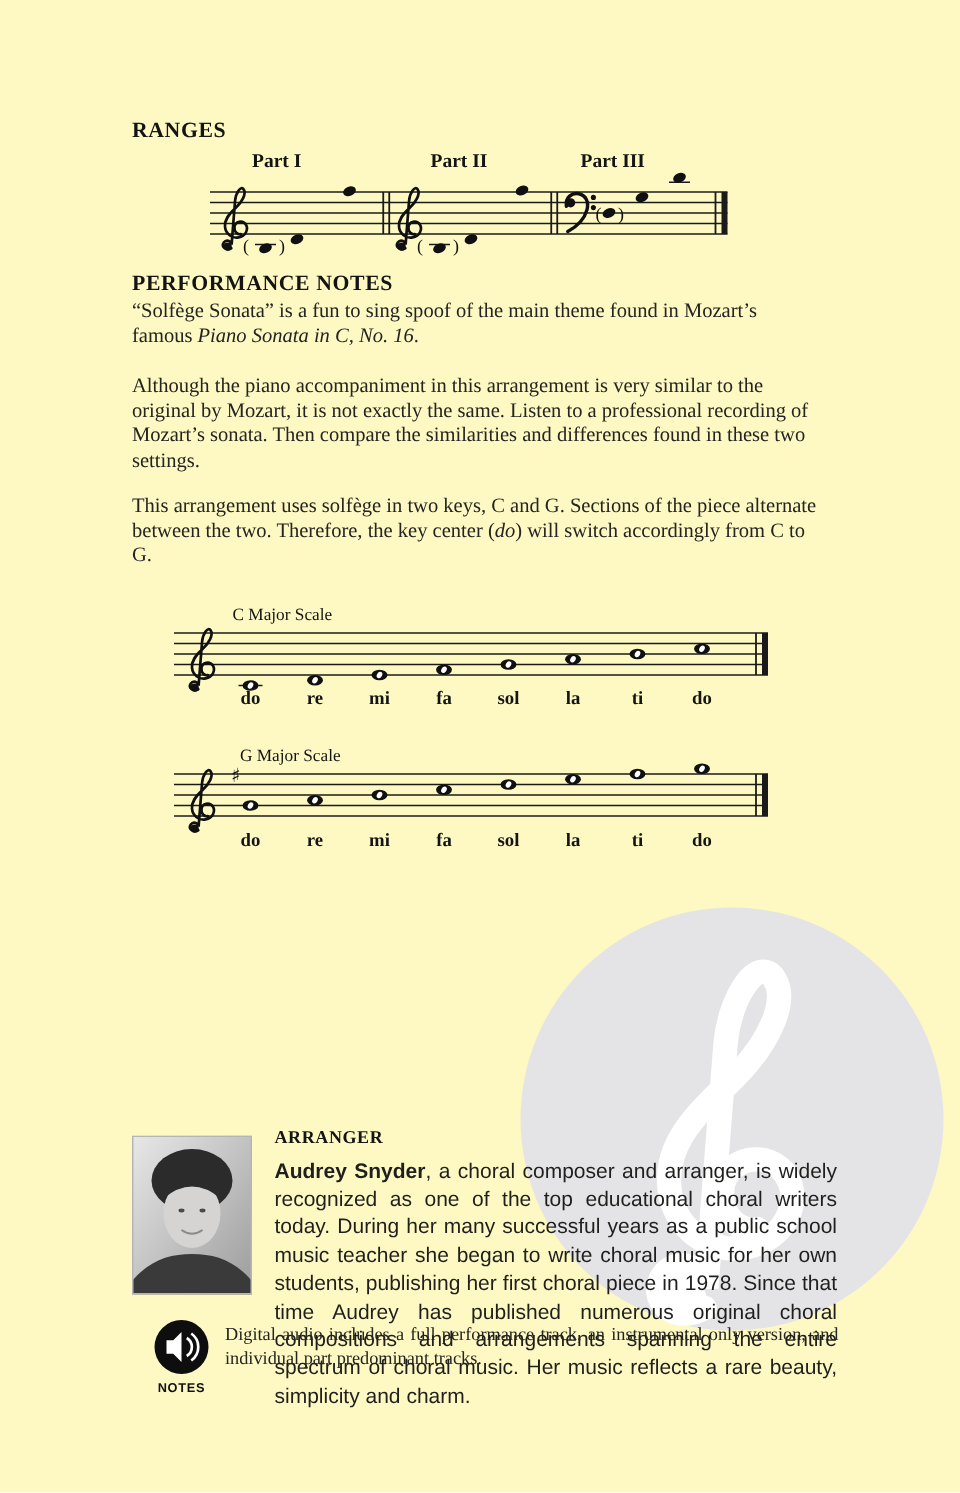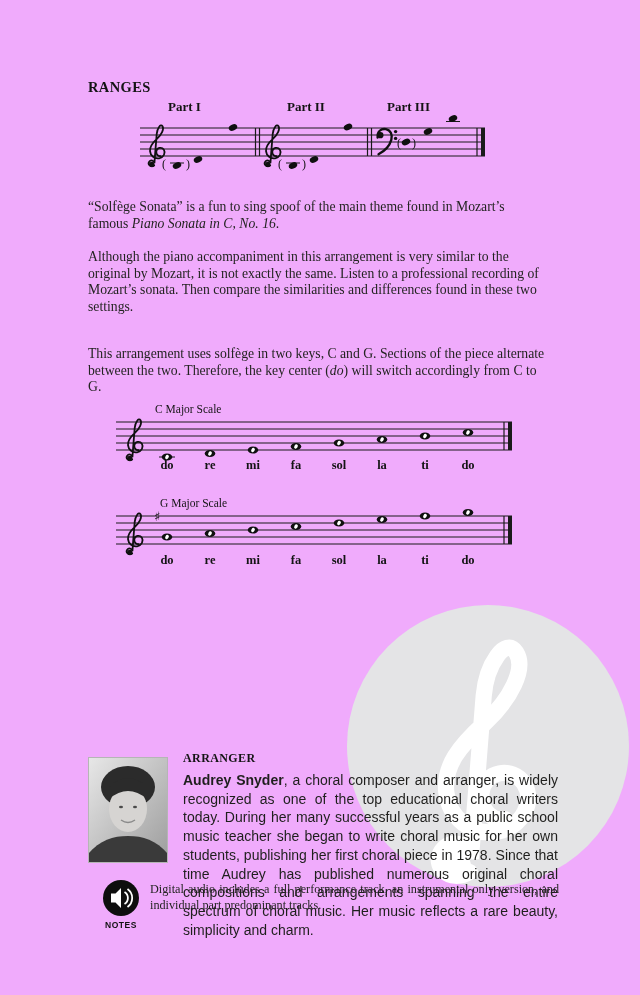--- a/index.html
+++ b/index.html
@@ -1,16 +1,16 @@
 <!DOCTYPE html>
 <html><head>
 <meta charset="utf-8">
 <style>
   html,body{margin:0;padding:0;background:#ffffff;}
-  .page{position:relative;width:640px;height:995px;background:#f0abfc;overflow:hidden;
+  .page{position:relative;width:640px;height:995px;background:#fef9c3;overflow:hidden;
         font-family:"Liberation Serif", serif;color:#1d1d1b;}
   .abs{position:absolute;}
   h2.sec{margin:0;font-size:14.5px;font-weight:bold;letter-spacing:0.4px;color:#141414;
          font-family:"Liberation Serif", serif;}
   .body-text{font-size:13.7px;line-height:16.7px;color:#242422;}
   .it{font-style:italic;}
   .bio{font-family:"Liberation Sans", sans-serif;font-size:14px;line-height:18.7px;
        text-align:justify;color:#1f1f1d;}
   .bio b{font-weight:bold;}
   .audio-text{font-size:12.2px;line-height:16.2px;text-align:justify;color:#242422;}
@@ -100,24 +100,25 @@
       <use href="#bclef" transform="translate(237,33)"></use>
       <text x="257" y="51.5" font-size="12">(</text>
       <use href="#qhead" transform="translate(266,47)"></use>
       <text x="272" y="51.5" font-size="12">)</text>
       <use href="#qhead" transform="translate(288,36.5)"></use>
       <line class="staff-line" x1="306" y1="26.5" x2="320" y2="26.5"></line>
       <use href="#qhead" transform="translate(313,23.5)"></use>
     </g>
   </svg>
 
+  <h2 class="sec abs" style="left:88px;top:181px;">PERFORMANCE NOTES</h2>
   <p class="body-text abs" style="left:88px;top:199px;width:456px;margin:0;"><span>“Solfège Sonata” is a fun to sing spoof of the main theme found in Mozart’s famous </span><span class="it">Piano Sonata in C, No. 16</span><span>.</span></p>
   <p class="body-text abs" style="left:88px;top:249px;width:456px;margin:0;">Although the piano accompaniment in this arrangement is very similar to the original by Mozart, it is not exactly the same. Listen to a professional recording of Mozart’s sonata. Then compare the similarities and differences found in these two settings.</p>
 
-  <p class="body-text abs" style="left:88px;top:346px;width:462px;margin:0;"><span>This arrangement uses solfège in two keys, C and G. Sections of the piece alternate between the two. Therefore, the key center (</span><span class="it">do</span><span>) will switch accordingly from C to G.</span></p>
+  <p class="body-text abs" style="left:88px;top:329px;width:462px;margin:0;"><span>This arrangement uses solfège in two keys, C and G. Sections of the piece alternate between the two. Therefore, the key center (</span><span class="it">do</span><span>) will switch accordingly from C to G.</span></p>
 
   <svg class="abs" style="left:110px;top:402px;z-index:1;" width="410" height="74">
     <text x="45" y="11" font-size="11.5">C Major Scale</text>
     <g>
       <line class="staff-line" x1="6" y1="20" x2="402" y2="20"></line>
       <line class="staff-line" x1="6" y1="27" x2="402" y2="27"></line>
       <line class="staff-line" x1="6" y1="34" x2="402" y2="34"></line>
       <line class="staff-line" x1="6" y1="41" x2="402" y2="41"></line>
       <line class="staff-line" x1="6" y1="48" x2="402" y2="48"></line>
       <line class="barline" x1="394" y1="20" x2="394" y2="48"></line>

